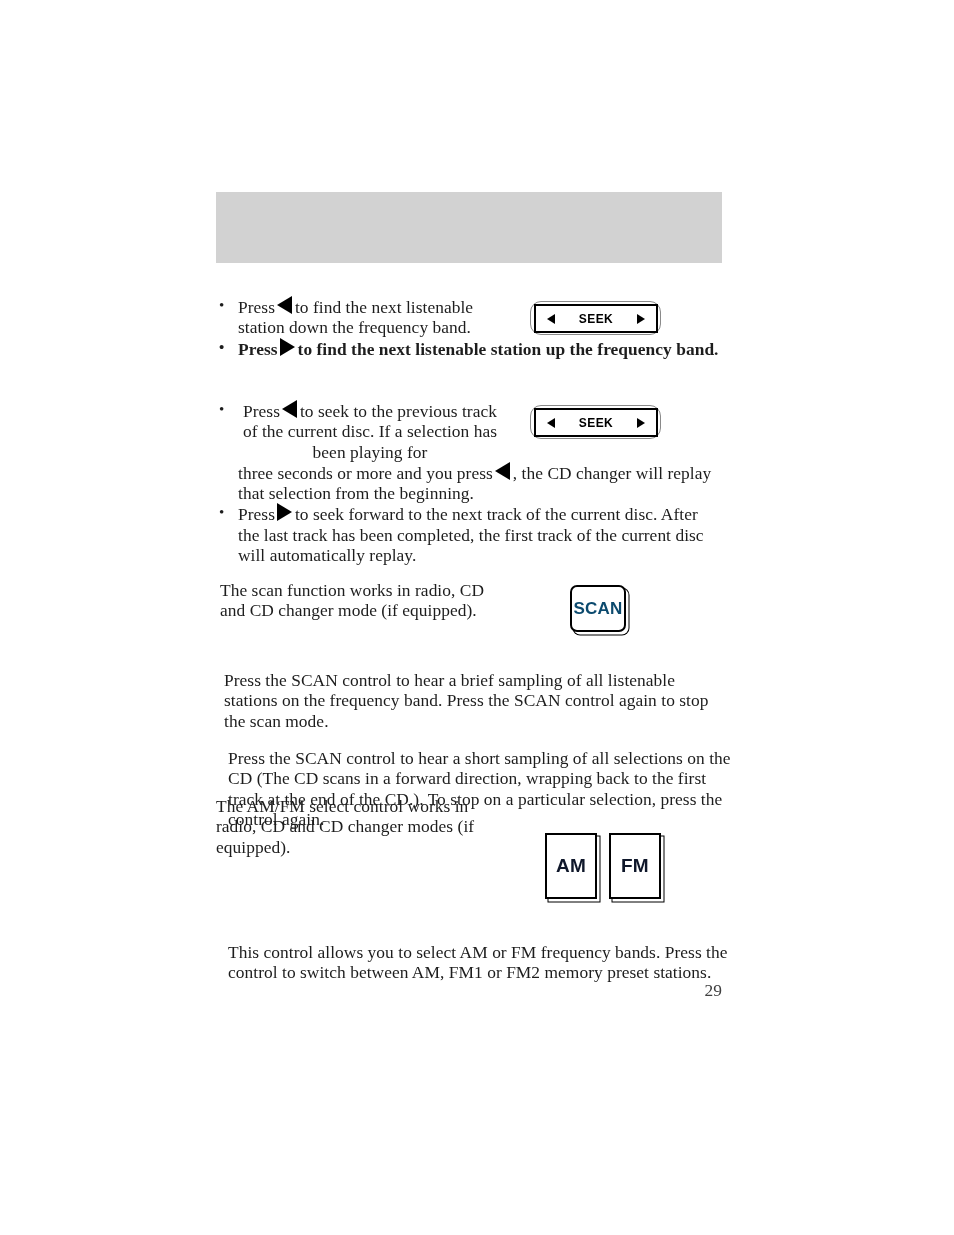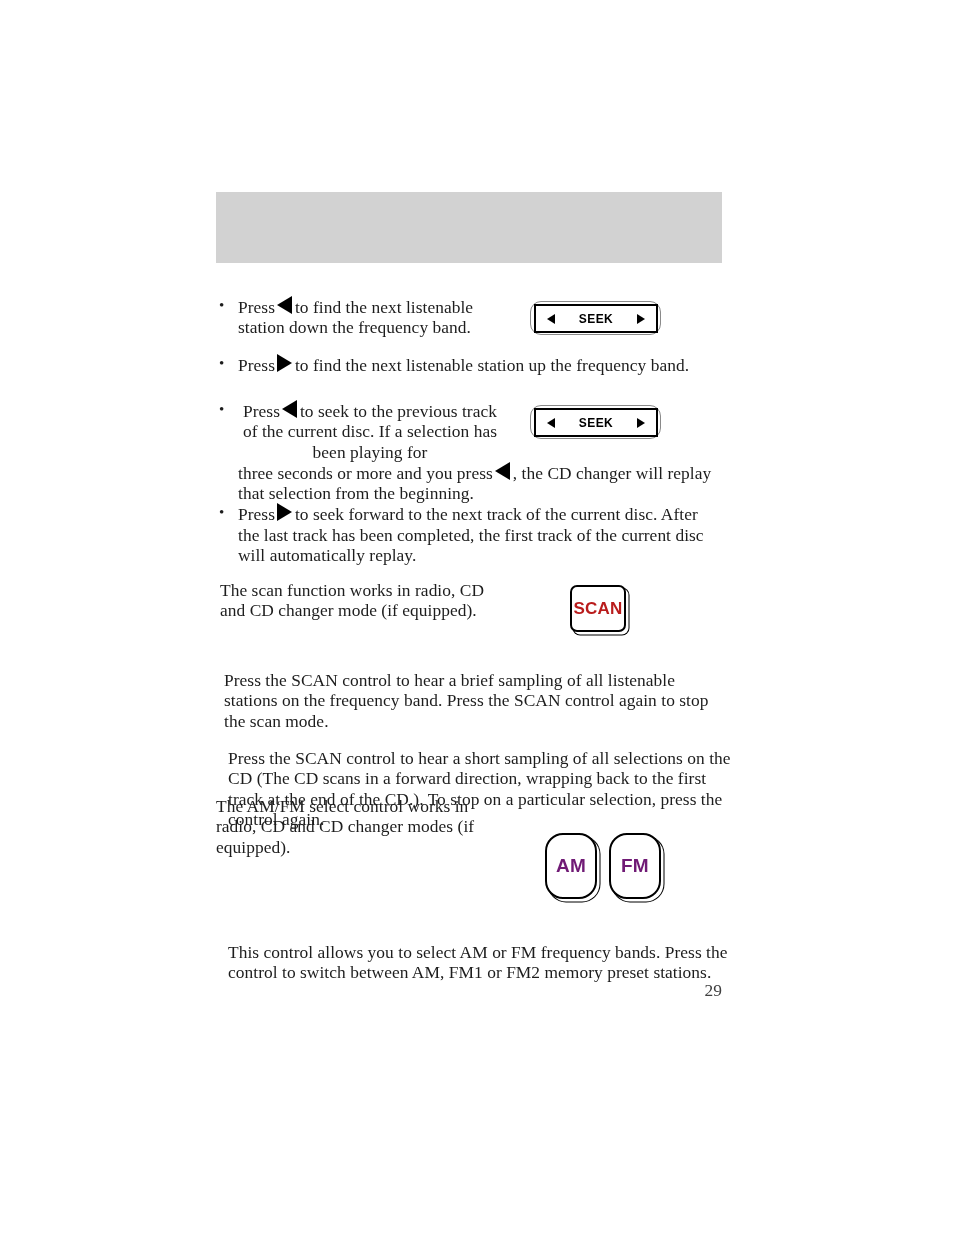--- a/index.html
+++ b/index.html
@@ -141,40 +141,40 @@
     border: 2.5px solid #000;
     border-radius: 7px;
     background: #fff;
     display: flex;
     align-items: center;
     justify-content: center;
     font-family: "Liberation Sans", "DejaVu Sans", sans-serif;
     font-weight: bold;
     font-size: 17px;
     letter-spacing: 0.2px;
-    color: #b91c1c;
+    color: #0c4a6e;
     box-shadow: 3px 3px 0 -0.5px #ffffff, 3px 3px 0 0.5px #000000;
   }
 
   .band-btn {
     position: absolute;
     width: 52px;
     height: 66px;
     box-sizing: border-box;
     border: 2.5px solid #000;
-    border-radius: 18px;
+    border-radius: 0;
     background: #fff;
     display: flex;
     align-items: center;
     justify-content: center;
     font-family: "Liberation Sans", "DejaVu Sans", sans-serif;
     font-weight: bold;
     font-size: 19px;
     letter-spacing: 0.3px;
-    color: #701a75;
+    color: #0f172a;
     box-shadow: 3px 3px 0 -0.5px #ffffff, 3px 3px 0 0.5px #000000;
   }
   .band-am { left: 545px; top: 833px; }
   .band-fm { left: 609px; top: 833px; }
 
   
   .page-number {
     position: absolute;
     left: 688px;
     top: 980px;
@@ -193,21 +193,21 @@
 
   <div class="content">
 
     <div class="blk-seek1">
       <ul class="bullets body-text">
         <li>
           <span class="narrow-bullet" style="display:inline-block;">
             <span>Press</span><span class="tri tri-left"></span><span>to find the next listenable station down the frequency band.</span>
           </span>
         </li>
-        <li style="margin-top:16px;">
+        <li style="margin-top:0px;font-weight:bold;">
           <span>Press</span><span class="tri tri-right"></span><span>to find the next listenable station up the frequency band.</span>
         </li>
       </ul>
     </div>
 
     <div class="blk-seek2">
       <ul class="bullets body-text">
         <li>
           <span class="narrow-bullet" style="display:inline-block;text-align:center;">
             <span>Press</span><span class="tri tri-left"></span><span>to seek to the previous track of the current disc. If a selection has been playing for</span>

